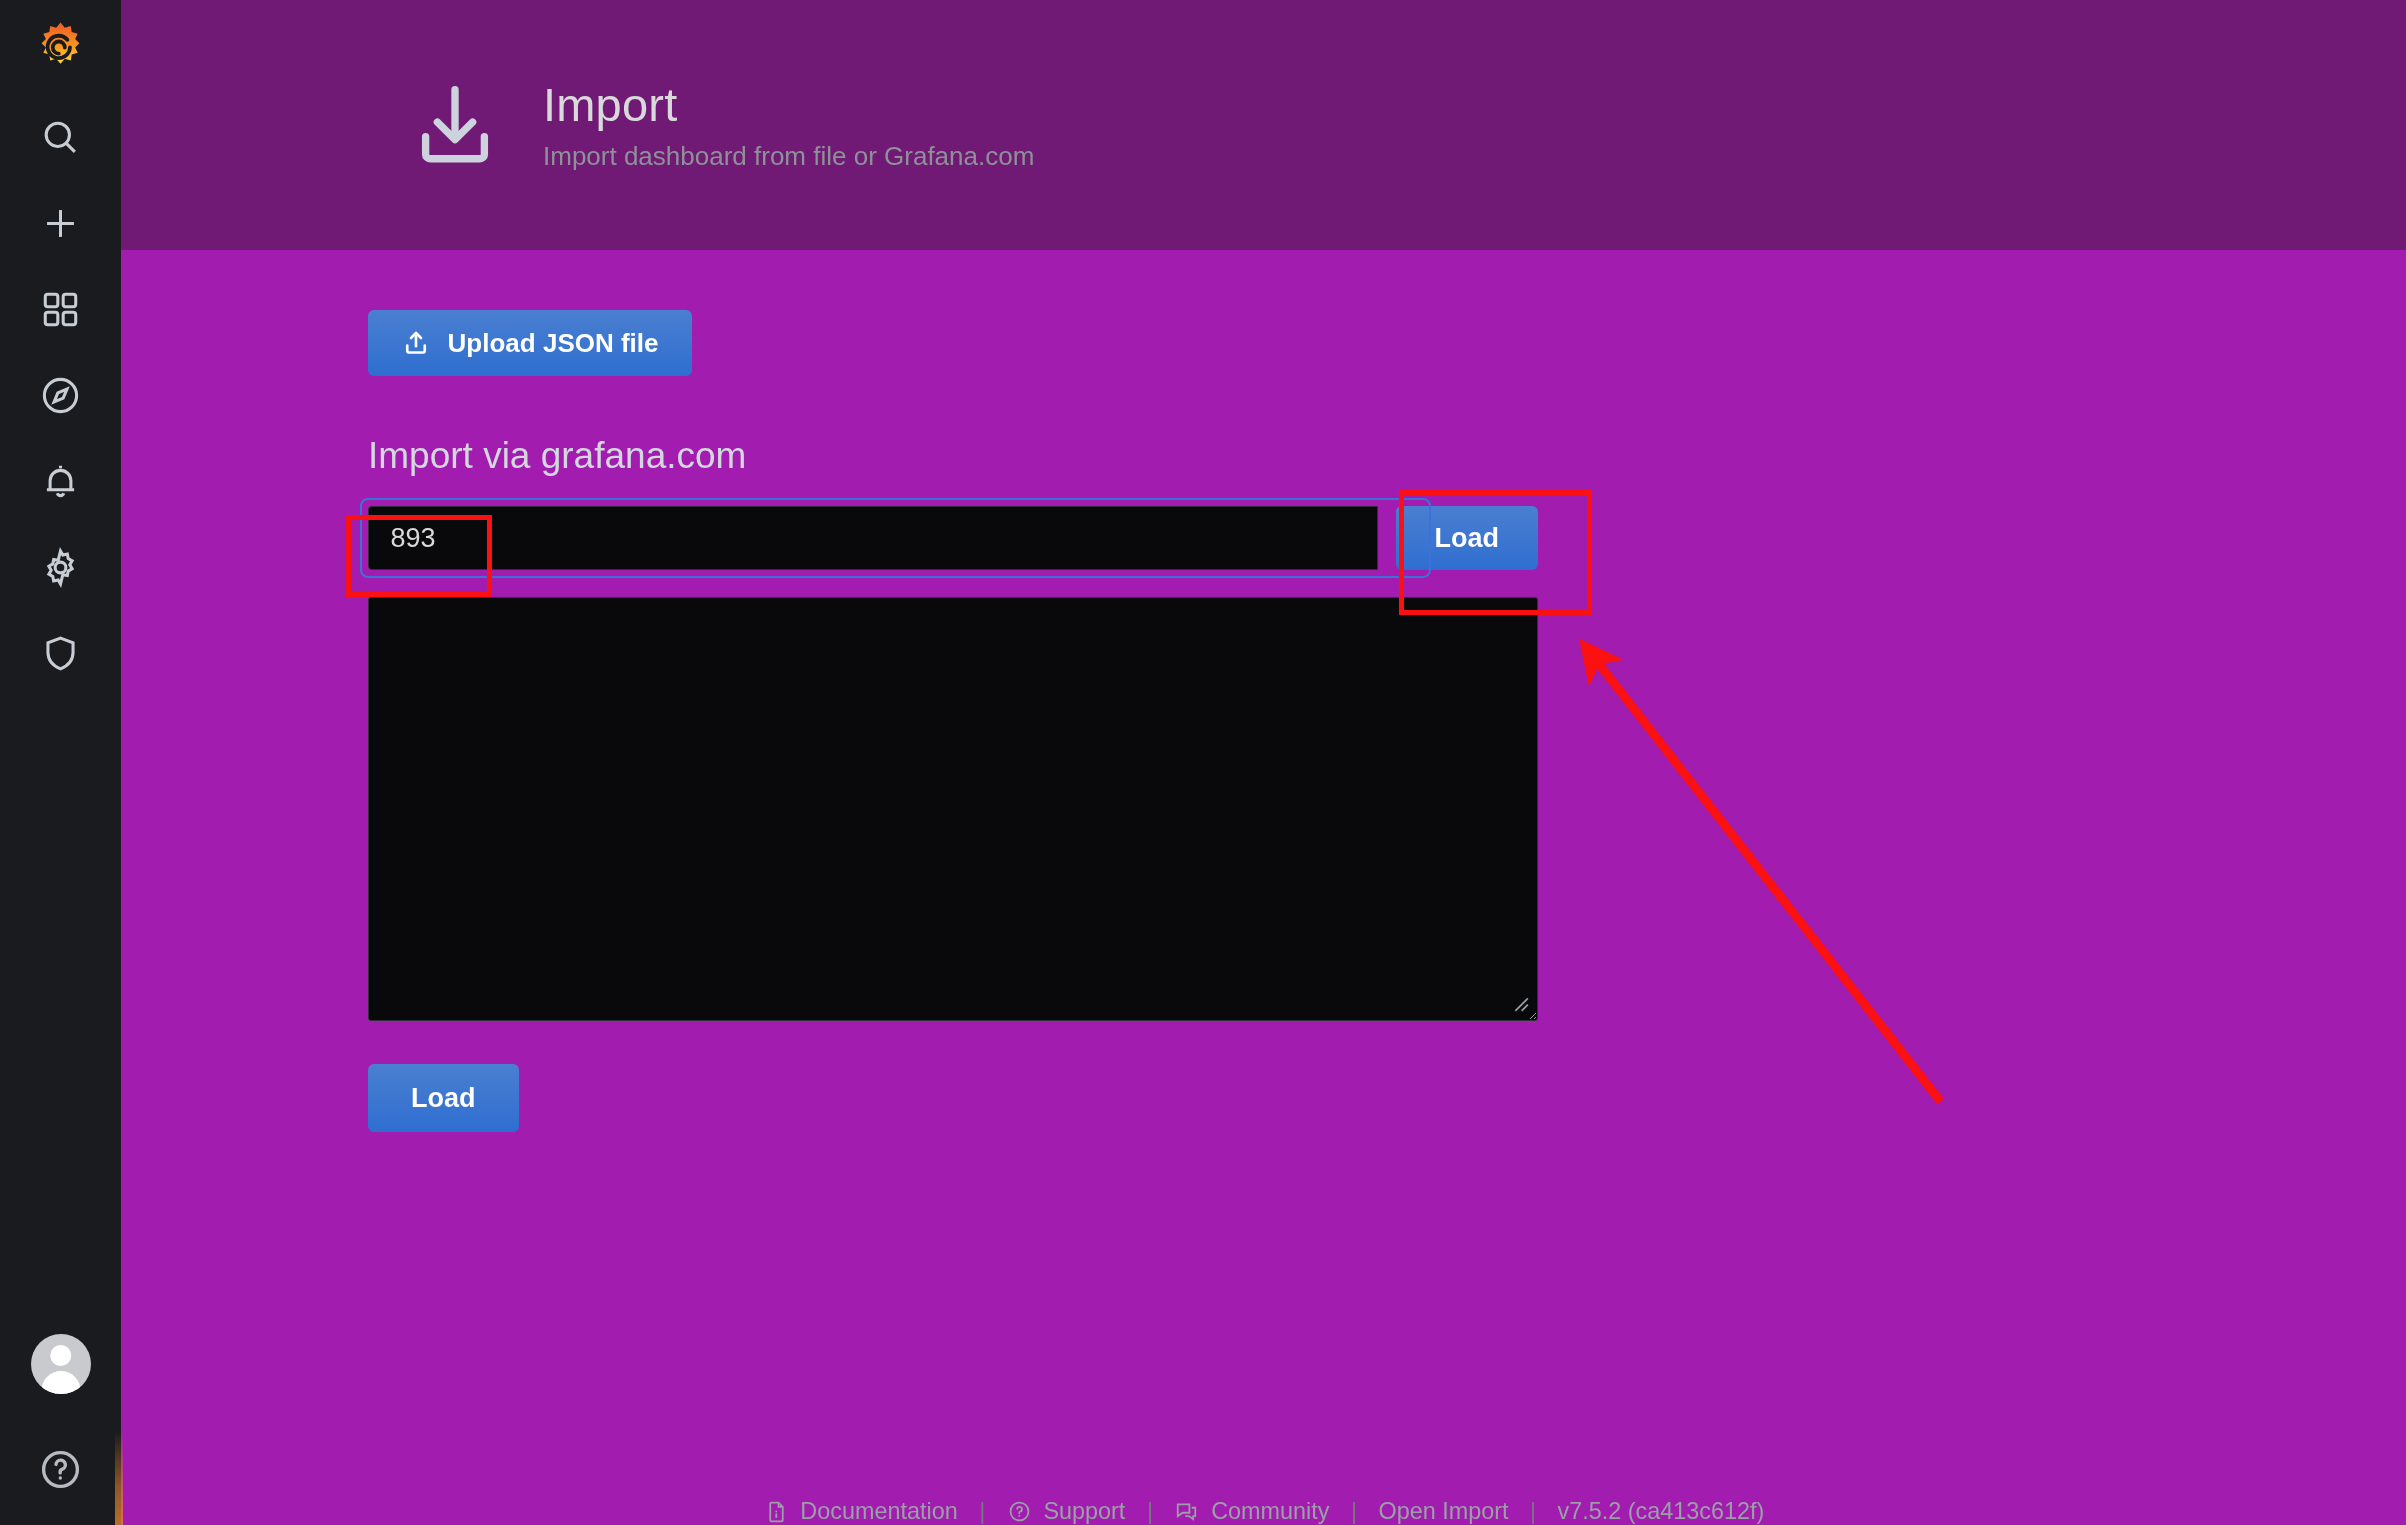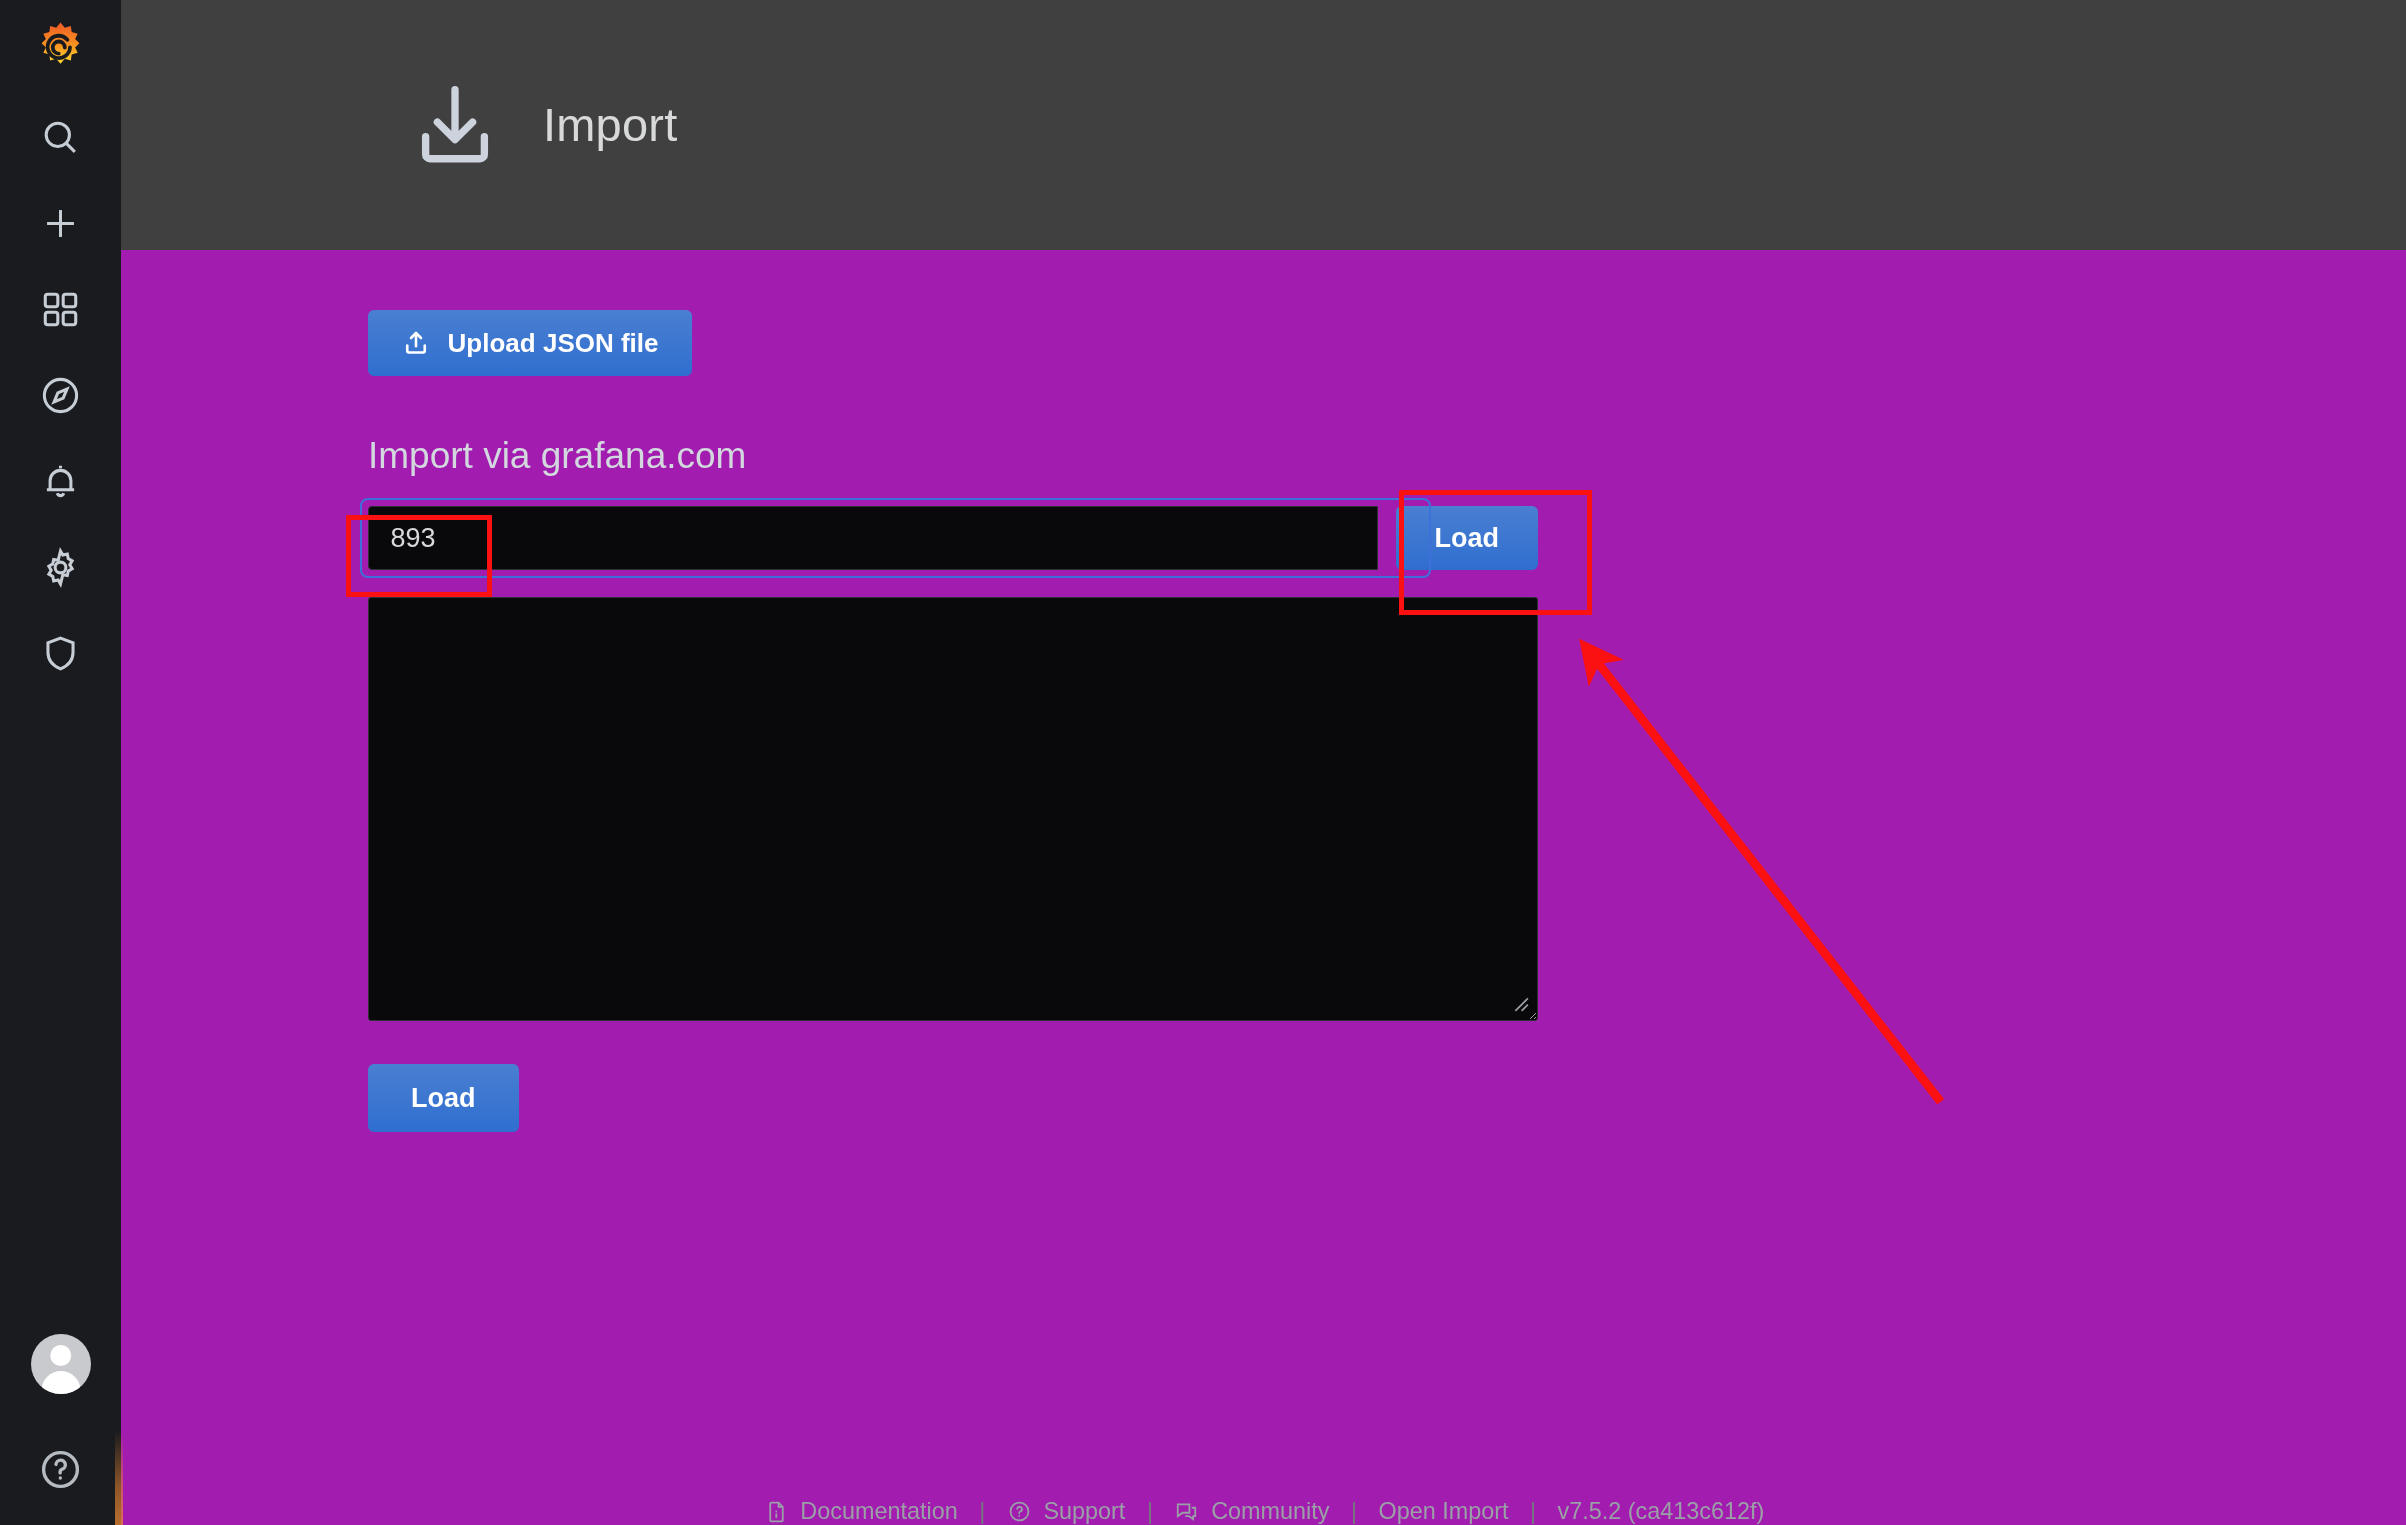--- a/index.html
+++ b/index.html
@@ -59,21 +59,21 @@
   
   .edge-sliver {
     position: absolute; left: 115px; bottom: 0; width: 7.8px; height: 94px;
     background: linear-gradient(180deg, rgba(237,136,49,0) 0%, rgba(237,136,49,.55) 60%, rgba(237,136,49,.75) 100%);
   }
 
   
   .page-header {
     position: absolute; left: 121px; top: 0;
     width: 2286px; height: 250px;
-    background: #404040;
+    background: #701a75;
     display: flex; align-items: center;
   }
   .header-inner { display: flex; align-items: center; padding-left: 287px; }
   .header-icon { width: 94px; height: 94px; margin-right: 41px; flex: none; }
   .header-icon svg { width: 94px; height: 94px; stroke: #ccd3dc; fill: none; stroke-width: 5; }
   .header-title {
     font-size: 47px; color: #d8d9da; font-weight: 400; line-height: 1.15;
     letter-spacing: 0.2px;
   }
   .header-sub { font-size: 26px; color: #8e9198; margin-top: 9.8px; }
@@ -281,20 +281,21 @@
     <div class="header-inner">
       <div class="header-icon">
         <svg viewBox="0 0 64 64">
           <line x1="32" y1="8" x2="32" y2="40" stroke-linecap="round"></line>
           <polyline points="20,30 32,42 44,30" stroke-linecap="round" stroke-linejoin="round"></polyline>
           <path d="M12 40v12a3 3 0 0 0 3 3h34a3 3 0 0 0 3-3V40" stroke-linecap="round" stroke-linejoin="round"></path>
         </svg>
       </div>
       <div>
         <h1 class="header-title">Import</h1>
+        <div class="header-sub">Import dashboard from file or Grafana.com</div>
       </div>
     </div>
   </header>
 
   <main class="content">
     <div class="content-inner">
 
       <button class="btn btn-upload">
         <span class="upload-ico">
           <svg viewBox="0 0 24 24">

